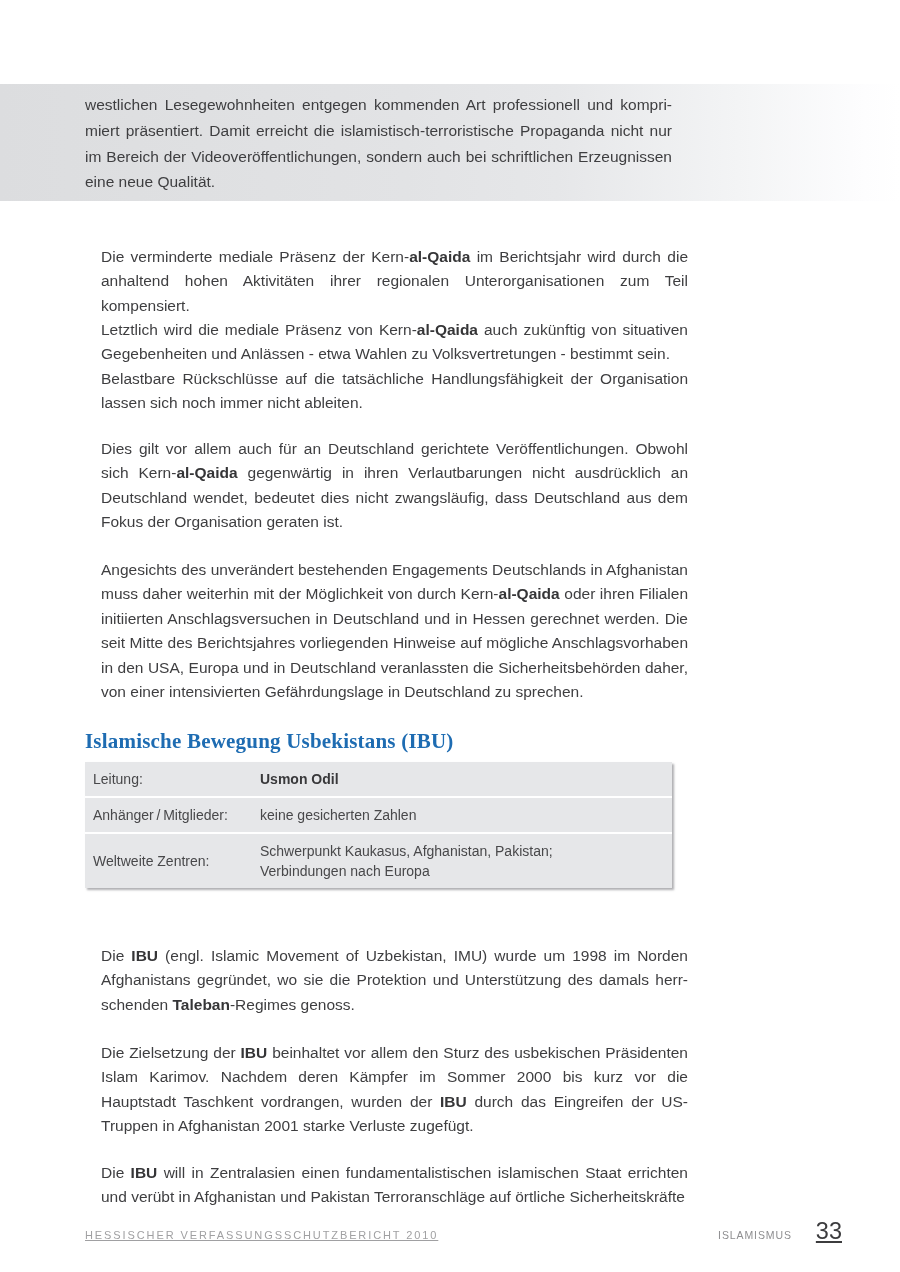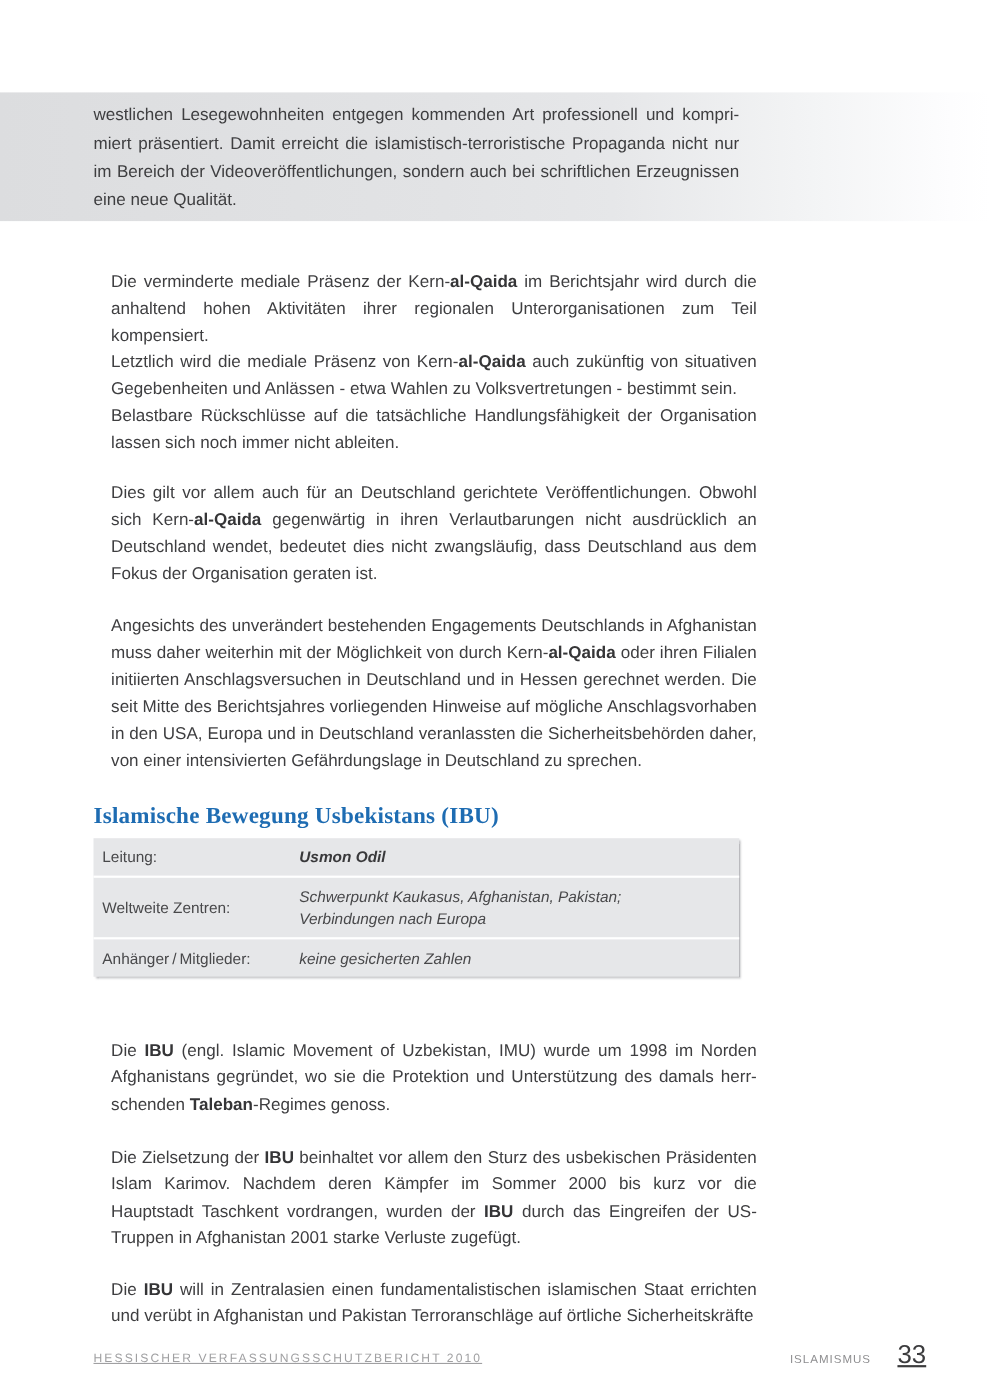--- a/index.html
+++ b/index.html
@@ -55,28 +55,27 @@
     background: #e6e7e9;
     box-shadow: 2px 2px 2px rgba(110,112,116,0.55);
   }
   .infobox-row {
     display: grid;
     grid-template-columns: 175px 1fr;
     align-items: center;
     box-sizing: border-box;
     font-size: 14px;
     color: #48484a;
-    gap: 12px;
   }
   .infobox-row + .infobox-row { border-top: 2px solid #ffffff; }
   .infobox-row.r1 { min-height: 34px; }
   .infobox-row.r2 { min-height: 56px; }
   .infobox-row.r3 { min-height: 36px; }
   .infobox-label { padding-left: 8px; }
-  .infobox-value { line-height: 20px; font-style: italic; }
+  .infobox-value { line-height: 20px; }
   .infobox-value b { font-weight: 700; color: #39393b; }
   .footer-left {
     position: absolute;
     left: 85px; top: 1229px;
     font-size: 11px;
     letter-spacing: 1.9px;
     color: #a0a0a2;
     text-decoration: underline;
   }
   .footer-right {
@@ -112,27 +111,27 @@
   <p class="para" style="top:421px"><span>Dies gilt vor allem auch für an Deutschland gerichtete Veröffentlichungen. Obwohl sich Kern-</span><b>al-Qaida</b><span> gegenwärtig in ihren Verlautbarungen nicht ausdrücklich an Deutsch­land wendet, bedeutet dies nicht zwangsläufig, dass Deutschland aus dem Fokus der Organisation geraten ist.</span></p>
   <p class="para" style="top:542px"><span>Angesichts des unverändert bestehenden Engagements Deutschlands in Afghanistan muss daher weiterhin mit der Möglichkeit von durch Kern-</span><b>al-Qaida</b><span> oder ihren Filialen initiierten Anschlagsversuchen in Deutschland und in Hessen gerechnet werden. Die seit Mitte des Berichtsjahres vorliegenden Hinweise auf mögliche Anschlagsvorhaben in den USA, Europa und in Deutschland veranlassten die Sicherheitsbehörden daher, von einer intensivierten Gefährdungslage in Deutschland zu sprechen.</span></p>
 
   <h2 class="section-heading">Islamische Bewegung Usbekistans (IBU)</h2>
 
   <div class="infobox">
     <div class="infobox-row r1">
       <div class="infobox-label">Leitung:</div>
       <div class="infobox-value"><b>Usmon Odil</b></div>
     </div>
+    <div class="infobox-row r3">
+      <div class="infobox-label">Anhänger / Mitglieder:</div>
+      <div class="infobox-value"><span>keine gesicherten Zahlen</span></div>
+    </div>
     <div class="infobox-row r2">
       <div class="infobox-label">Weltweite Zentren:</div>
       <div class="infobox-value"><span>Schwerpunkt Kaukasus, Afghanistan, Pakistan;</span><br><span>Verbindungen nach Europa</span></div>
-    </div>
-    <div class="infobox-row r3">
-      <div class="infobox-label">Anhänger / Mitglieder:</div>
-      <div class="infobox-value"><span>keine gesicherten Zahlen</span></div>
     </div>
   </div>
 
   <p class="para" style="top:928px"><span>Die </span><b>IBU</b><span> (engl. Islamic Movement of Uzbekistan, IMU) wurde um 1998 im Norden Afghanistans gegründet, wo sie die Protektion und Unterstützung des damals herr­schenden </span><b>Taleban</b><span>-Regimes genoss.</span></p>
   <p class="para" style="top:1025px"><span>Die Zielsetzung der </span><b>IBU</b><span> beinhaltet vor allem den Sturz des usbekischen Präsidenten Islam Karimov. Nachdem deren Kämpfer im Sommer 2000 bis kurz vor die Hauptstadt Taschkent vordrangen, wurden der </span><b>IBU</b><span> durch das Eingreifen der US-Truppen in Afgha­nistan 2001 starke Verluste zugefügt.</span></p>
   <p class="para" style="top:1145px"><span>Die </span><b>IBU</b><span> will in Zentralasien einen fundamentalistischen islamischen Staat errichten und verübt in Afghanistan und Pakistan Terroranschläge auf örtliche Sicherheitskräfte</span></p>
 
   <div class="footer-left">HESSISCHER VERFASSUNGSSCHUTZBERICHT 2010</div>
   <div class="footer-right">
     <span class="footer-section">ISLAMISMUS</span>

